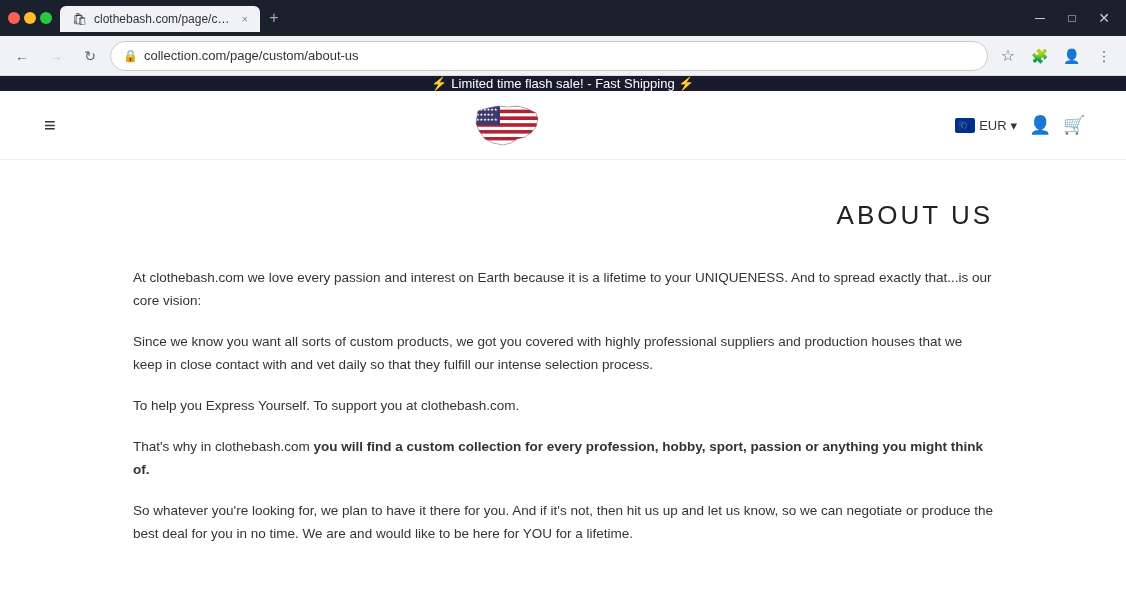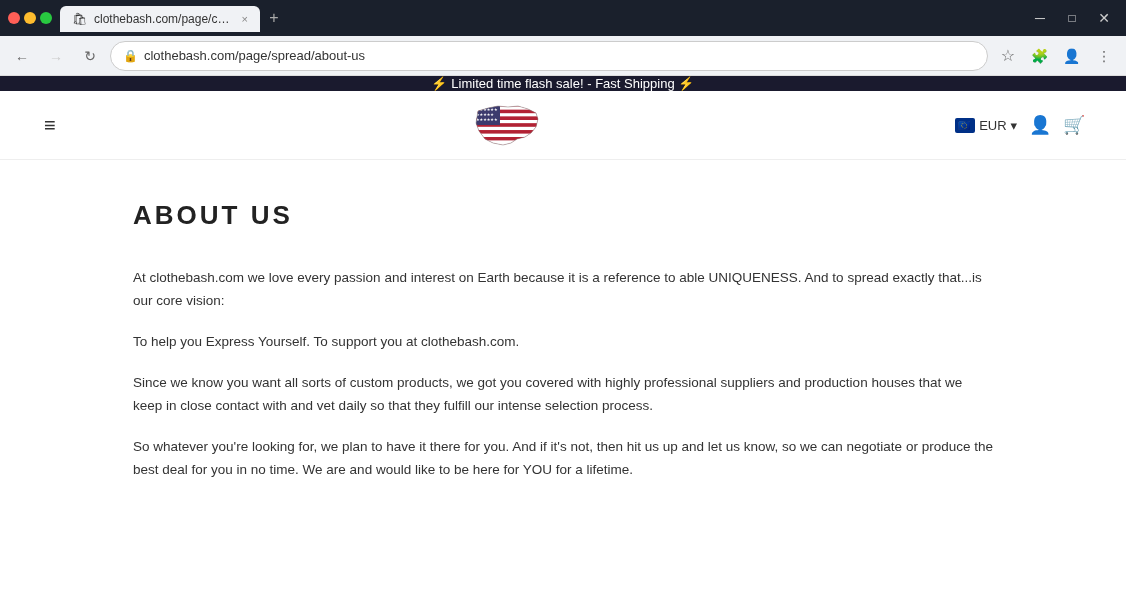--- a/index.html
+++ b/index.html
@@ -189,23 +189,23 @@
       border: none;
     }
 
     
     .main-content {
       max-width: 900px;
       margin: 0 auto;
       padding: 40px 20px 60px;
     }
     .page-title {
-      text-align: left;
+      text-align: right;
       font-size: 26px;
-      font-weight: 700;
+      font-weight: 400;
       letter-spacing: 3px;
       margin-bottom: 36px;
       color: #222;
     }
     .content-section {
       line-height: 1.7;
       color: #333;
     }
     .content-section p {
       margin-bottom: 18px;
@@ -249,21 +249,21 @@
       <button class="browser-btn" style="color:#ccc;font-size:14px;">✕</button>
     </div>
   </div>
 
   <div class="browser-nav">
     <button class="nav-btn">←</button>
     <button class="nav-btn disabled">→</button>
     <button class="nav-btn">↻</button>
     <div class="address-bar">
       <span class="address-icon">🔒</span>
-      <span class="address-text">clothebash.com/page/spread/about-us</span>
+      <span class="address-text">collection.com/page/custom/about-us</span>
     </div>
     <div class="nav-actions">
       <button class="nav-btn" style="font-size:16px;">☆</button>
       <button class="nav-btn" style="font-size:14px;">🧩</button>
       <button class="nav-btn" style="font-size:14px;">👤</button>
       <button class="nav-btn" style="font-size:14px;">⋮</button>
     </div>
   </div>
 </div>
 
@@ -321,27 +321,30 @@
       <button class="header-icon">👤</button>
       <button class="header-icon">🛒</button>
     </div>
   </div>
 
   <div class="main-content">
     <h1 class="page-title">ABOUT US</h1>
 
     <div class="content-section">
       <p>
-        At clothebash.com we love every passion and interest on Earth because it is a reference to able UNIQUENESS. And to spread exactly that...is our core vision:
+        At clothebash.com we love every passion and interest on Earth because it is a lifetime to your UNIQUENESS. And to spread exactly that...is our core vision:
+      </p>
+      <p>
+        Since we know you want all sorts of custom products, we got you covered with highly professional suppliers and production houses that we keep in close contact with and vet daily so that they fulfill our intense selection process.
       </p>
       <p>
         To help you Express Yourself. To support you at clothebash.com.
       </p>
       <p>
-        Since we know you want all sorts of custom products, we got you covered with highly professional suppliers and production houses that we keep in close contact with and vet daily so that they fulfill our intense selection process.
+        That's why in clothebash.com <strong>you will find a custom collection for every profession, hobby, sport, passion or anything you might think of.</strong>
       </p>
       <p>
         So whatever you're looking for, we plan to have it there for you. And if it's not, then hit us up and let us know, so we can negotiate or produce the best deal for you in no time. We are and would like to be here for YOU for a lifetime.
       </p>
 
     </div>
   </div>
 
 </div>
 

